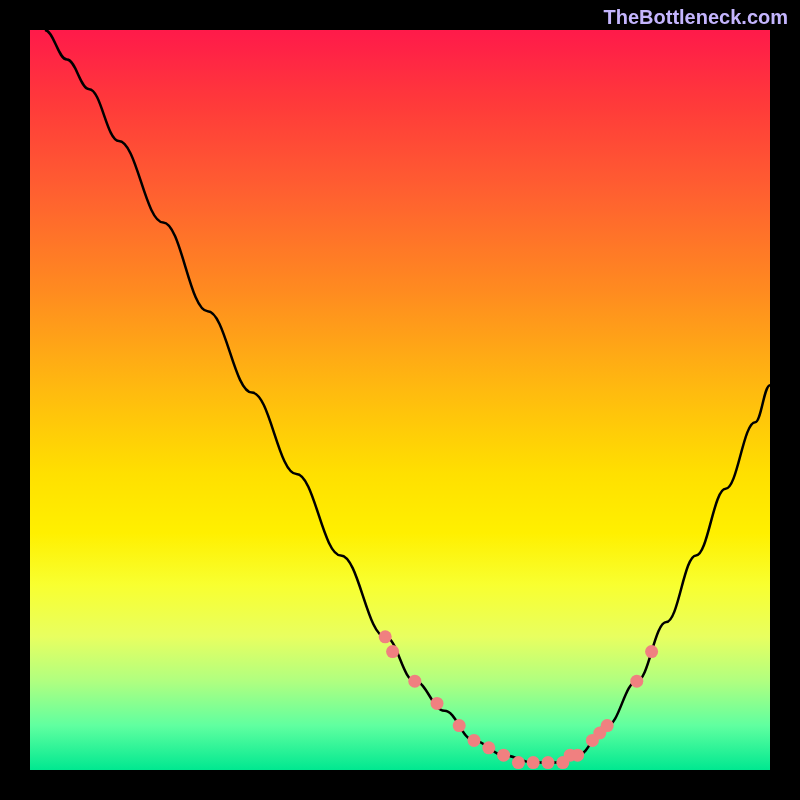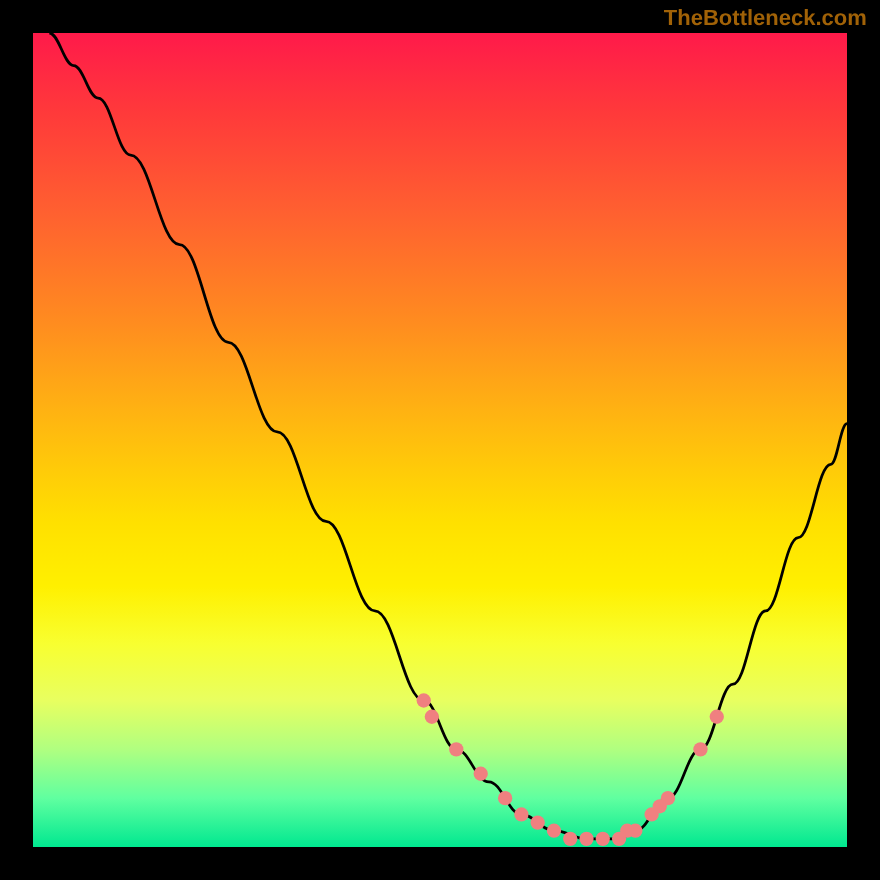--- a/index.html
+++ b/index.html
@@ -8,21 +8,21 @@
     width: 800px;
     height: 800px;
     background: #000;
     position: relative;
     font-family: Arial, sans-serif;
   }
   .watermark {
     position: absolute;
     top: 6px;
     right: 12px;
-    color: #a16207;
+    color: #c4b5fd;
     font-size: 20px;
     font-weight: bold;
     z-index: 10;
   }
   .plot-area {
     position: absolute;
     left: 30px;
     top: 30px;
     width: 740px;
     height: 740px;

